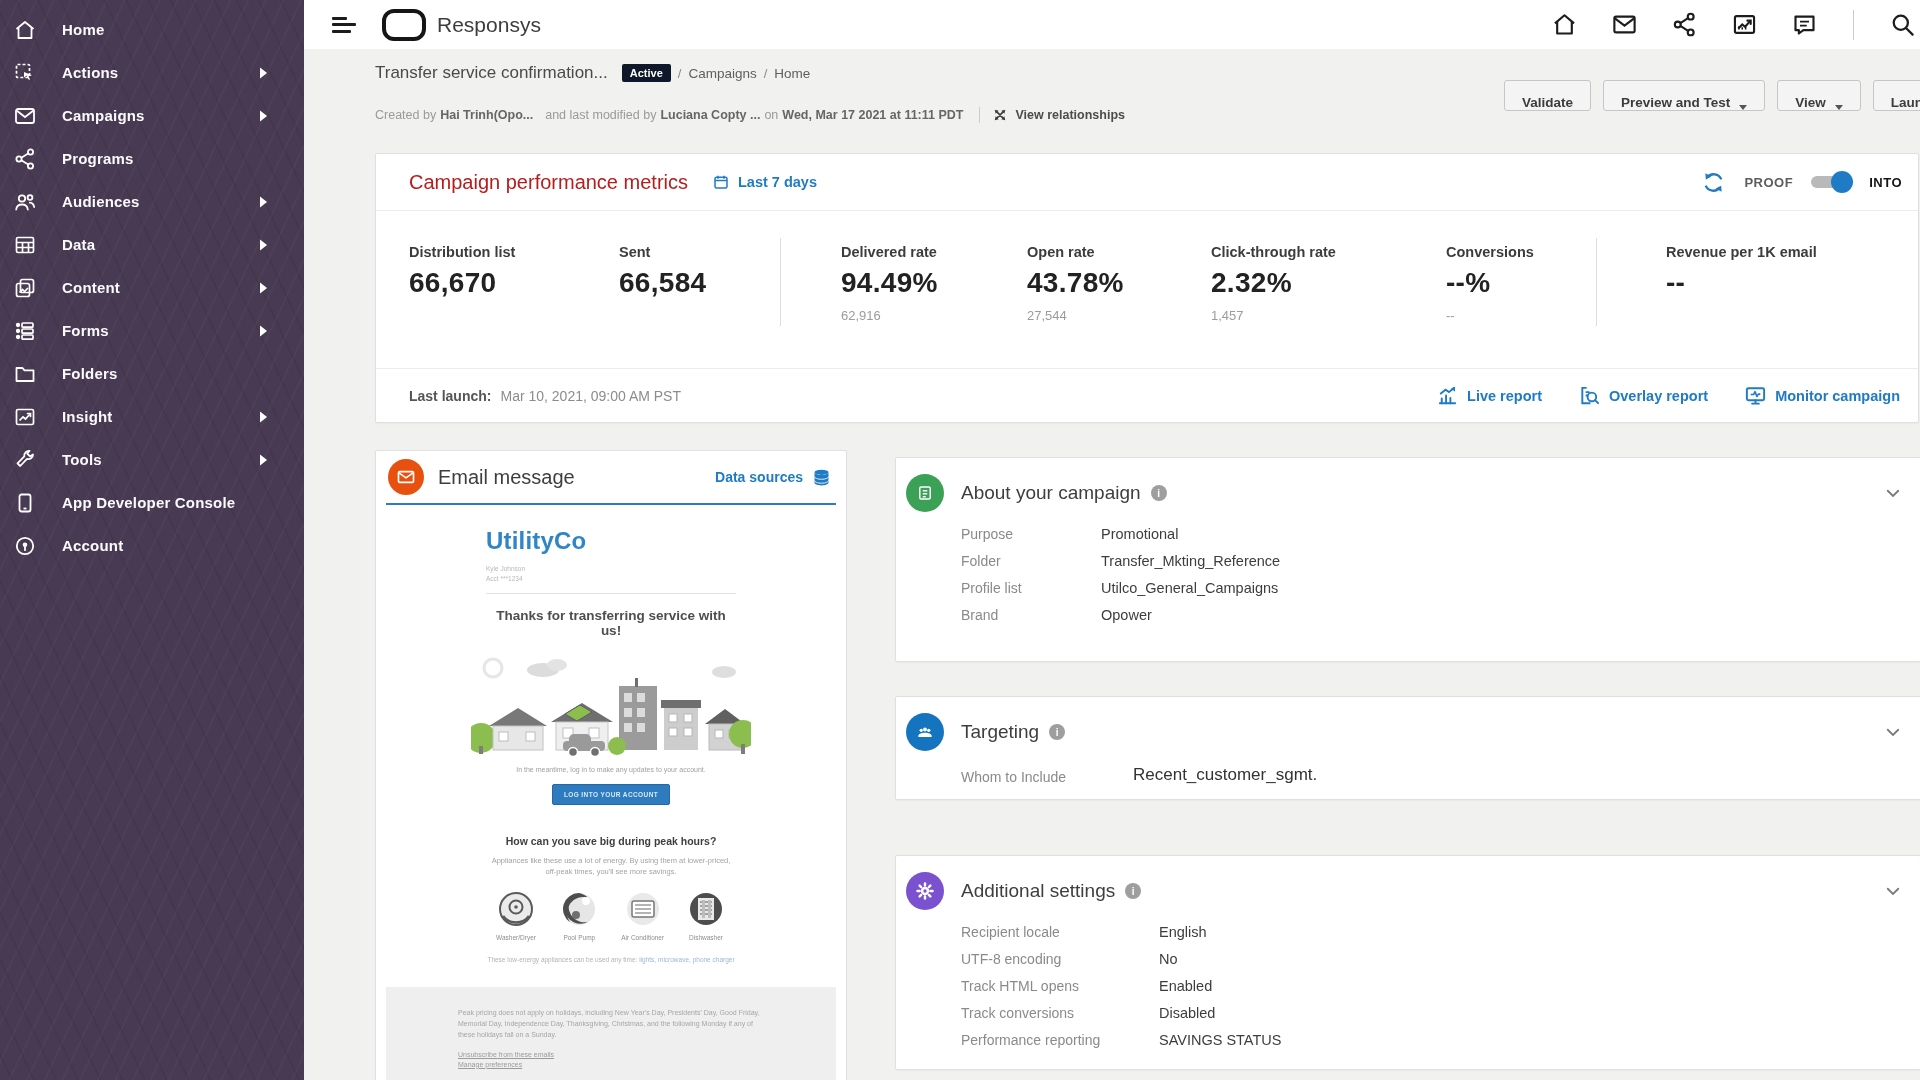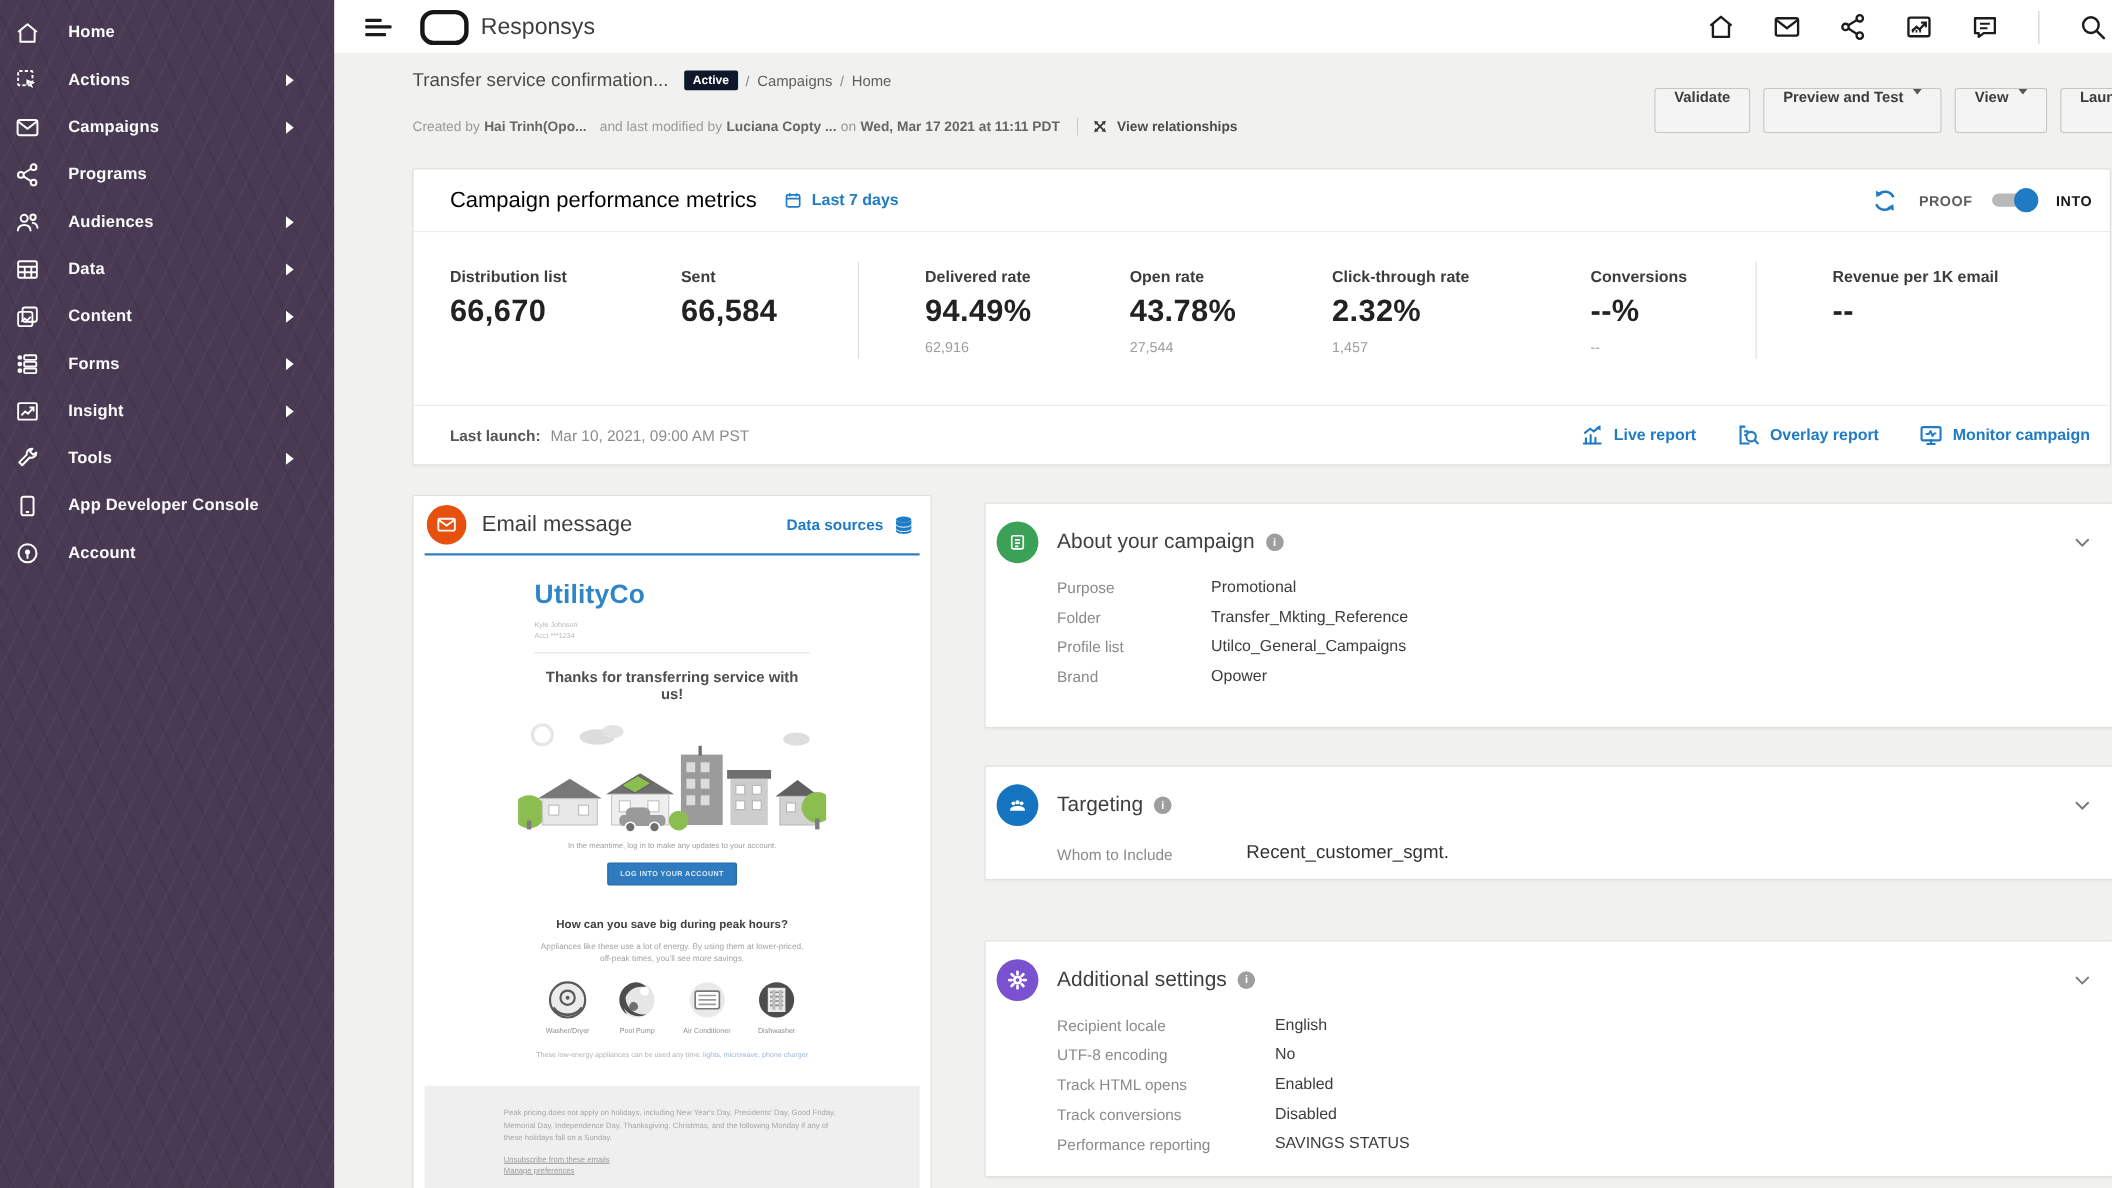--- a/index.html
+++ b/index.html
@@ -37,34 +37,34 @@
   .ph-title{font-size:17px;color:#4a4a4a;}
   .status-badge{margin-left:14px;background:#0f172a;color:#fff;font-size:11px;font-weight:700;
                 padding:3px 8px;border-radius:2px;}
   .crumb-sep{color:#8a8a8a;font-size:13px;margin:0 7px;}
   .crumb{color:#5f5f5f;font-size:13.5px;cursor:pointer;}
   .ph-meta-row{position:absolute;left:71px;top:58px;display:flex;align-items:center;font-size:12.5px;color:#9a9a9a;}
   .ph-meta-row b{color:#666;font-weight:700;margin:0 4px;}
   .meta-divider{width:1px;height:16px;background:#ccc;margin:0 12px;}
   .view-rel{display:flex;align-items:center;gap:7px;color:#4c4c4c;font-weight:700;cursor:pointer;}
   .actions-row{position:absolute;left:1200px;top:31px;display:flex;gap:12px;white-space:nowrap;}
-  .btn{height:41px;background:#f4f4f4;border:1px solid #c6c6c6;border-radius:3px;color:#3c3c3c;
-       font-size:13.5px;font-weight:700;padding:0 17px;display:flex;align-items:flex-start;gap:9px;cursor:pointer;
+  .btn{height:31px;background:#f4f4f4;border:1px solid #c6c6c6;border-radius:3px;color:#3c3c3c;
+       font-size:13.5px;font-weight:700;padding:0 17px;display:flex;align-items:flex-end;gap:9px;cursor:pointer;
        font-family:inherit;}
   .btn .caret{width:0;height:0;border-left:4.5px solid transparent;border-right:4.5px solid transparent;
        border-top:5.5px solid #555;}
 
   
   .card{position:absolute;background:#fff;border:1px solid #e0e0e0;border-radius:2px;
         box-shadow:0 1px 2px rgba(0,0,0,.04);}
 
   
   .metrics-card{left:71px;top:104px;width:1542px;height:268px;}
   .mc-header{height:56px;display:flex;align-items:center;padding:0 16px 0 33px;border-bottom:1px solid #ececec;}
-  .mc-title{font-size:20px;color:#000000;}
+  .mc-title{font-size:20px;color:#b91c1c;}
   .mc-range{display:flex;align-items:center;gap:8px;margin-left:24px;color:#1f7bc4;font-size:14.5px;
             font-weight:700;cursor:pointer;}
   .mc-right{margin-left:auto;display:flex;align-items:center;gap:18px;}
   .proof-label{font-size:13px;color:#5d5d5d;font-weight:700;letter-spacing:.5px;}
   .live-label{font-size:13px;color:#161616;font-weight:800;letter-spacing:.5px;}
   .toggle{width:40px;height:12px;background:#b9b9b9;border-radius:7px;position:relative;cursor:pointer;}
   .toggle .knob{position:absolute;right:-2px;top:-5px;width:22px;height:22px;border-radius:50%;background:#1f7bc4;}
   .metrics-area{position:absolute;left:0;top:56px;right:0;height:159px;}
   .m-col{position:absolute;top:34px;}
   .m-label{font-size:14.5px;font-weight:700;color:#3c3c3c;}
@@ -246,20 +246,28 @@
             </svg>
           </span>
         <span class="nav-label">Forms</span>
         <span class="nav-chevron">
             <svg width="9" height="13" viewBox="0 0 9 13">
               <polygon points="1,1 8,6.5 1,12" fill="#fff"></polygon>
             </svg>
           </span>
       </div>
 
+      <div class="nav-item">
+        <span class="nav-icon">
+          <svg width="24" height="24" viewBox="0 0 24 24" fill="none" stroke="#fff" stroke-width="1.8" stroke-linejoin="round">
+              <path d="M3.5 6h6l2 2.3h9V19h-17z"></path>
+            </svg>
+          </span>
+        <span class="nav-label">Folders</span>
+      </div>
 
       <div class="nav-item">
         <span class="nav-icon">
           <svg width="24" height="24" viewBox="0 0 24 24" fill="none" stroke="#fff" stroke-width="1.7">
               <rect x="3.5" y="4.5" width="17" height="15" rx="1.5"></rect>
               <path d="M6.5 15.5l3.5-3.5 2.5 2 4.5-5"></path>
               <path d="M14.5 8.5h3v3" stroke-linecap="round"></path>
             </svg>
           </span>
         <span class="nav-label">Insight</span>

